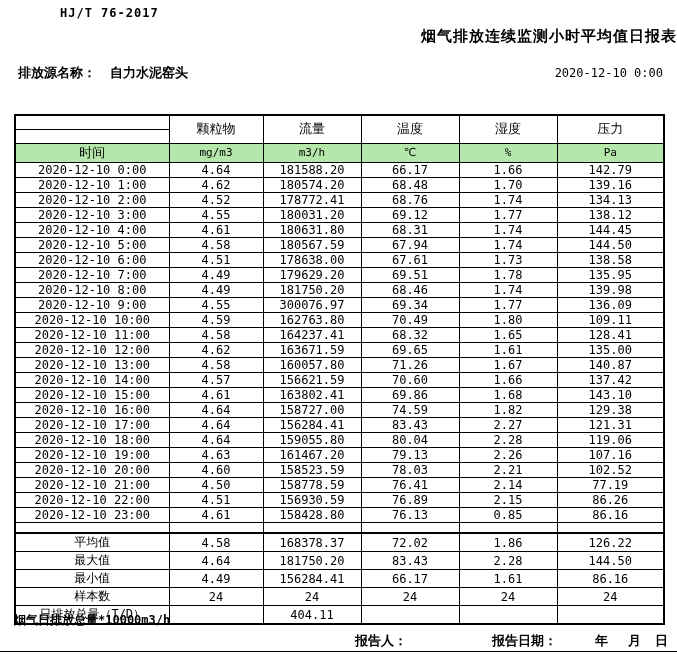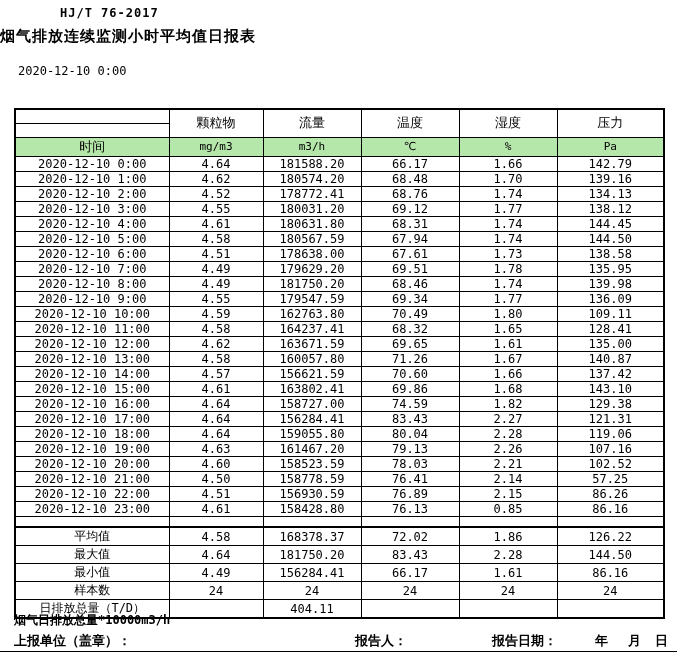--- a/index.html
+++ b/index.html
@@ -1,26 +1,26 @@
 <!DOCTYPE html>
 <html style="--green: #b5e6aa;"><head>
 <meta charset="utf-8">
 <style>
   * { margin:0; padding:0; box-sizing:border-box; }
   html,body { width:677px; height:655px; background:#ffffff; overflow:hidden; }
   body { position:relative; font-family:"DejaVu Sans Mono","DejaVu Sans",monospace; color:#000; }
 
   .doc-code { position:absolute; left:14px; top:6px; font-size:12px; font-weight:bold; letter-spacing:1px;padding-left:46px; }
-  .title { position:absolute; left:0; top:27px; width:100%; text-align:left; font-size:15px; font-weight:bold; letter-spacing:1px; }
+  .title { position:absolute; left:0; top:27px; width:100%; text-align:right; font-size:15px; font-weight:bold; letter-spacing:1px; }
   .source-line { position:absolute; left:18px; top:64px; width:645px; display:flex; justify-content:space-between; align-items:baseline; }
   .source-left { font-size:13px; font-weight:bold; }
   .source-name { margin-left:14px; }
   .report-dt { font-size:12px; }
 
-  table.report { position:absolute; left:14px; top:108px; border-collapse:collapse; table-layout:fixed; }
+  table.report { position:absolute; left:14px; top:114px; border-collapse:collapse; table-layout:fixed; }
   table.report td { border:1px solid #000; text-align:center; vertical-align:middle; font-size:12px; padding:0; overflow:hidden; white-space:nowrap; }
   table.report { border:2px solid #000; }
   col.c-time { width:154px; } col.c-pm { width:94px; } col.c-flow { width:98px; }
   col.c-temp { width:98px; } col.c-hum { width:98px; } col.c-press { width:107px; }
 
   tr.hdr-half td { height:14px; }
   tr.hdr-half td.colname { font-size:13px; }
   tr.unit-row td { height:16px; background:var(--green); font-size:11px; }
   tr.unit-row td.time-hd { font-size:13px; }
   tbody.hours td { height:15px; }
@@ -35,20 +35,23 @@
   .lbl-date { left:492px; } .lbl-year { left:595px; } .lbl-month { left:628px; } .lbl-day { left:655px; }
   .bottom-rule { position:absolute; left:0; top:651px; width:677px; height:0; border-top:1px solid #000; }
 </style>
 </head>
 <body>
 
 <div class="doc-code">HJ/T  76-2017</div>
 <div class="title">烟气排放连续监测小时平均值日报表</div>
 
 <div class="source-line">
+  <div class="source-left">
+    <span>排放源名称：</span><span class="source-name">自力水泥窑头</span>
+  </div>
   <div class="report-dt">2020-12-10 0:00</div>
 </div>
 
 <table class="report">
   <colgroup>
     <col class="c-time">
       <col class="c-pm">
       <col class="c-flow">
       <col class="c-temp">
       <col class="c-hum">
@@ -144,21 +147,21 @@
         <td>2020-12-10 8:00</td>
         <td>4.49</td>
         <td>181750.20</td>
         <td>68.46</td>
         <td>1.74</td>
         <td>139.98</td>
       </tr>
       <tr>
         <td>2020-12-10 9:00</td>
         <td>4.55</td>
-        <td>179547.59</td>
+        <td>300076.97</td>
         <td>69.34</td>
         <td>1.77</td>
         <td>136.09</td>
       </tr>
       <tr>
         <td>2020-12-10 10:00</td>
         <td>4.59</td>
         <td>162763.80</td>
         <td>70.49</td>
         <td>1.80</td>
@@ -243,21 +246,21 @@
         <td>78.03</td>
         <td>2.21</td>
         <td>102.52</td>
       </tr>
       <tr>
         <td>2020-12-10 21:00</td>
         <td>4.50</td>
         <td>158778.59</td>
         <td>76.41</td>
         <td>2.14</td>
-        <td>57.25</td>
+        <td>77.19</td>
       </tr>
       <tr>
         <td>2020-12-10 22:00</td>
         <td>4.51</td>
         <td>156930.59</td>
         <td>76.89</td>
         <td>2.15</td>
         <td>86.26</td>
       </tr>
       <tr>
@@ -319,21 +322,20 @@
         <td></td>
         <td></td>
         <td></td>
       </tr>
     </tbody>
 </table>
 
 <div class="footnote">烟气日排放总量*10000m3/h</div>
 
 <div class="sign-line">
-  <span class="lbl-unit">上报单位（盖章）：</span>
   <span class="lbl-resp">负责人：</span>
   <span class="lbl-reporter">报告人：</span>
   <span class="lbl-date">报告日期：</span>
   <span class="lbl-year">年</span>
   <span class="lbl-month">月</span>
   <span class="lbl-day">日</span>
 </div>
 <div class="bottom-rule"></div>
 
 </body></html>

